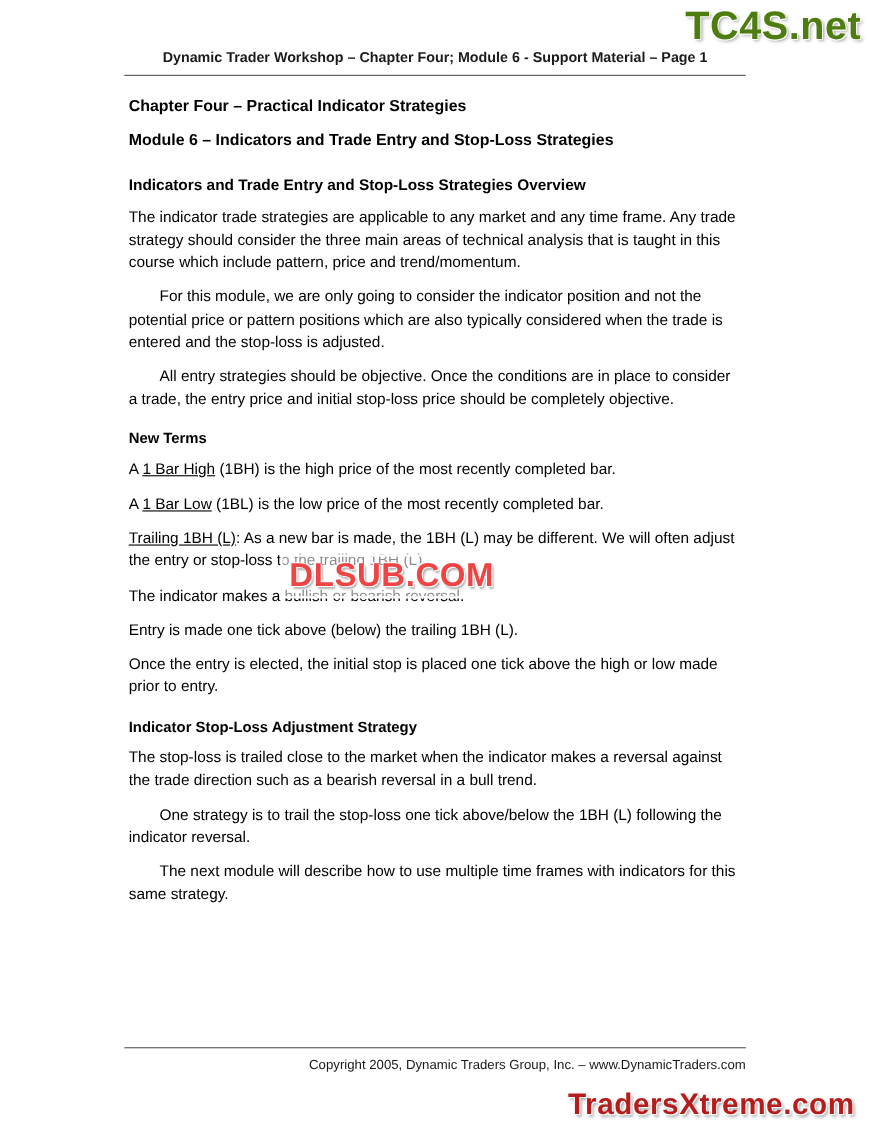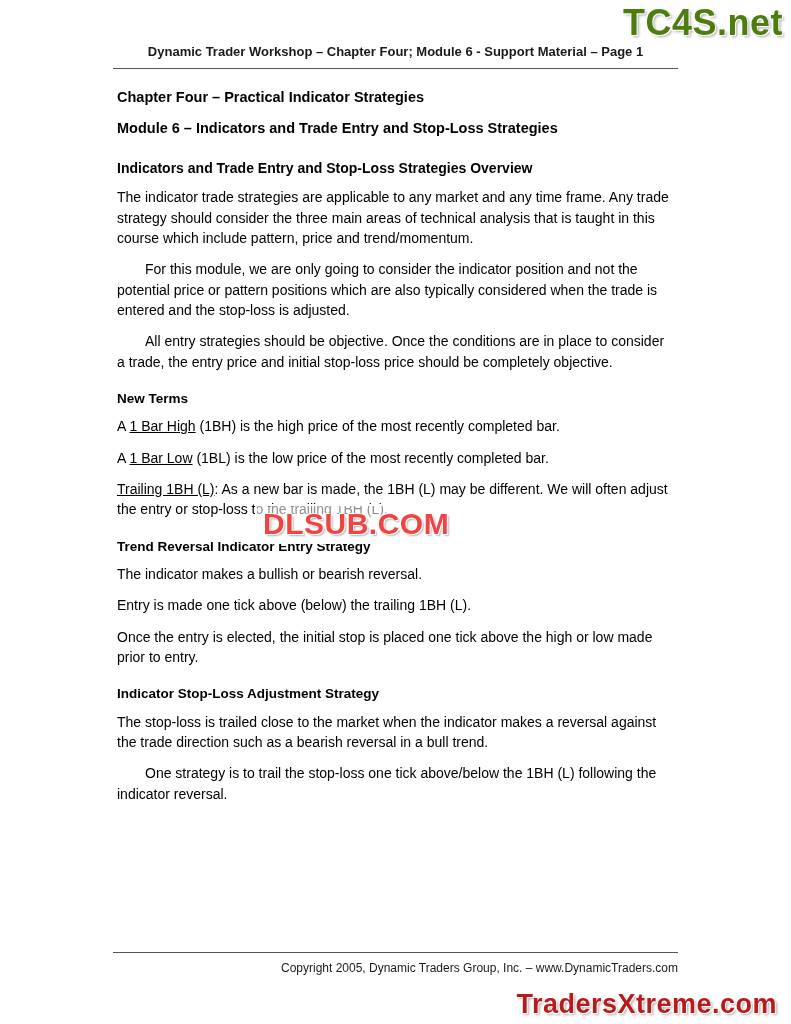--- a/index.html
+++ b/index.html
@@ -151,28 +151,28 @@
     <div class="h2">Indicators and Trade Entry and Stop-Loss Strategies Overview</div>
     <p>The indicator trade strategies are applicable to any market and any time frame. Any trade strategy should consider the three main areas of technical analysis that is taught in this course which include pattern, price and trend/momentum.</p>
     <p class="indent">For this module, we are only going to consider the indicator position and not the potential price or pattern positions which are also typically considered when the trade is entered and the stop-loss is adjusted.</p>
     <p class="indent">All entry strategies should be objective. Once the conditions are in place to consider a trade, the entry price and initial stop-loss price should be completely objective.</p>
 
     <div class="h3">New Terms</div>
     <p><span>A </span><span class="u">1 Bar High</span><span> (1BH) is the high price of the most recently completed bar.</span></p>
     <p><span>A </span><span class="u">1 Bar Low</span><span> (1BL) is the low price of the most recently completed bar.</span></p>
     <p><span class="u">Trailing 1BH (L)</span><span>: As a new bar is made, the 1BH (L) may be different. We will often adjust the entry or stop-loss to the trailing 1BH (L).</span></p>
 
-    <div class="h3">Trend Reversal Indicator Entry Strategy</div>
     <p>The indicator makes a bullish or bearish reversal.</p>
     <p>Entry is made one tick above (below) the trailing 1BH (L).</p>
     <p>Once the entry is elected, the initial stop is placed one tick above the high or low made prior to entry.</p>
 
     <div class="h3">Indicator Stop-Loss Adjustment Strategy</div>
     <p>The stop-loss is trailed close to the market when the indicator makes a reversal against the trade direction such as a bearish reversal in a bull trend.</p>
     <p class="indent">One strategy is to trail the stop-loss one tick above/below the 1BH (L) following the indicator reversal.</p>
+    <p class="indent">The next module will describe how to use multiple time frames with indicators for this same strategy.</p>
 
   </div>
 
   <div class="wm wm-mid">DLSUB.COM</div>
 
   <div class="rule rule-bottom"></div>
   <div class="footer">Copyright 2005, Dynamic Traders Group, Inc. – www.DynamicTraders.com</div>
 
   <div class="wm wm-bottom">TradersXtreme.com</div>
 

